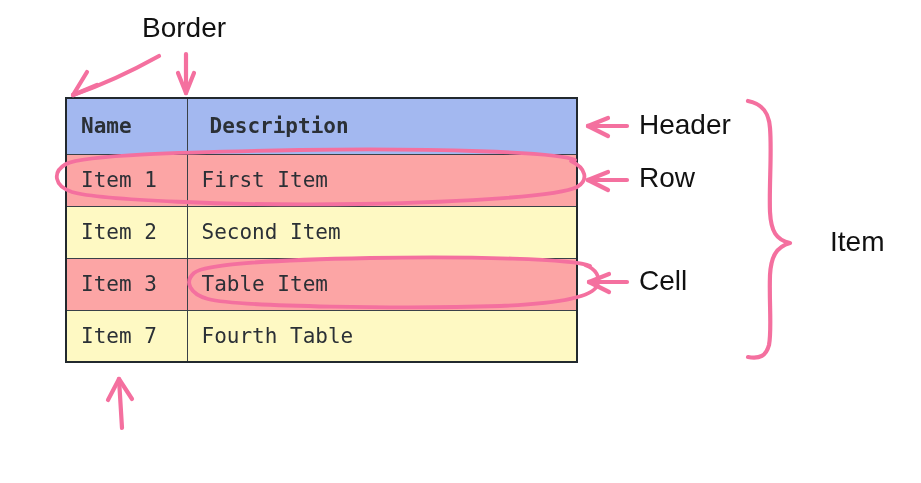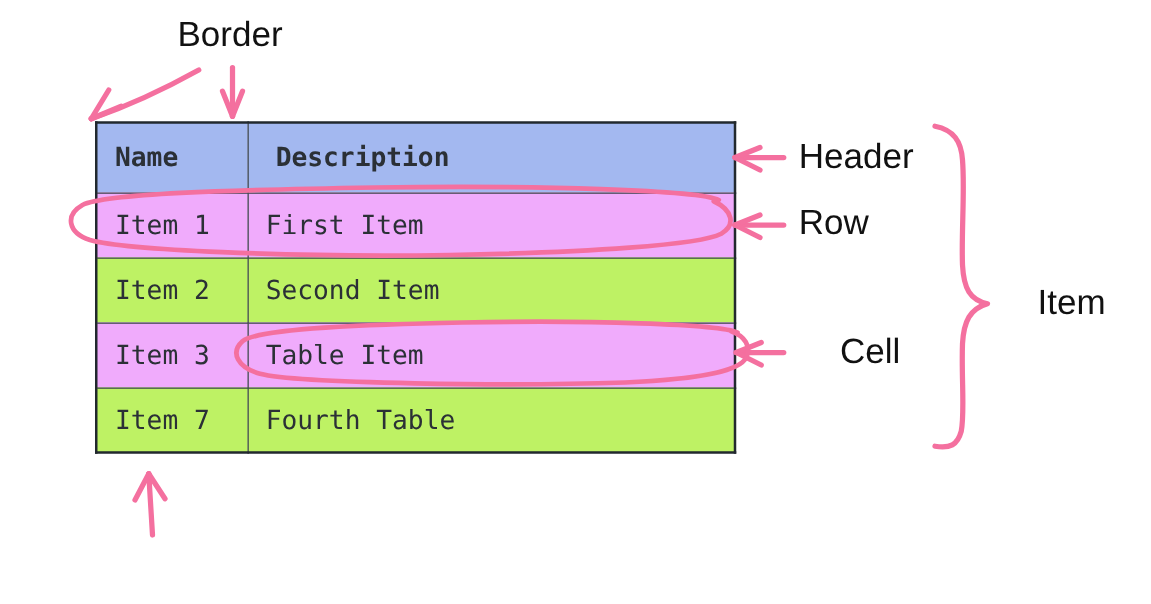--- a/index.html
+++ b/index.html
@@ -12,21 +12,21 @@
     width: 921px;
     height: 483px;
     background: #ffffff;
     overflow: hidden;
     font-family: "Liberation Sans", sans-serif;
   }
 
   
   #table-wrap {
     position: absolute;
-    left: 76px;
+    left: 65px;
     top: 97px;
     width: 602px;
     height: 265px;
   }
   table.demo-table {
     border-collapse: collapse;
     width: 511px;
     height: 265px;
     table-layout: fixed;
     border: 2px solid #22292e;
@@ -48,35 +48,35 @@
   table.demo-table col.col-desc { width: 390px; }
 
   table.demo-table thead th {
     background: #a3b8f0;
     font-weight: bold;
     height: 56px;
   }
   table.demo-table thead th.th-desc { padding-left: 22px; }
   table.demo-table tbody td.td-desc { }
 
-  table.demo-table tbody tr.row-odd td  { background: #f0abfc; }
-  table.demo-table tbody tr.row-even td { background: #bef264; }
+  table.demo-table tbody tr.row-odd td  { background: #fca5a5; }
+  table.demo-table tbody tr.row-even td { background: #fef9c3; }
 
   
   .anno-label {
     position: absolute;
     font-family: "Liberation Sans", sans-serif;
     font-size: 28px;
     color: #111111;
     white-space: nowrap;
   }
   #label-border { left: 142px; top: 12px; }
   #label-header { left: 639px; top: 109px; }
   #label-row    { left: 639px; top: 162px; }
-  #label-cell   { left: 672px; top: 265px; }
+  #label-cell   { left: 639px; top: 265px; }
   #label-table  { left: 830px; top: 226px; }
   #label-column { left: 79px;  top: 444px; }
 
   
   #ink {
     position: absolute;
     left: 0; top: 0;
     width: 921px;
     height: 483px;
     pointer-events: none;

